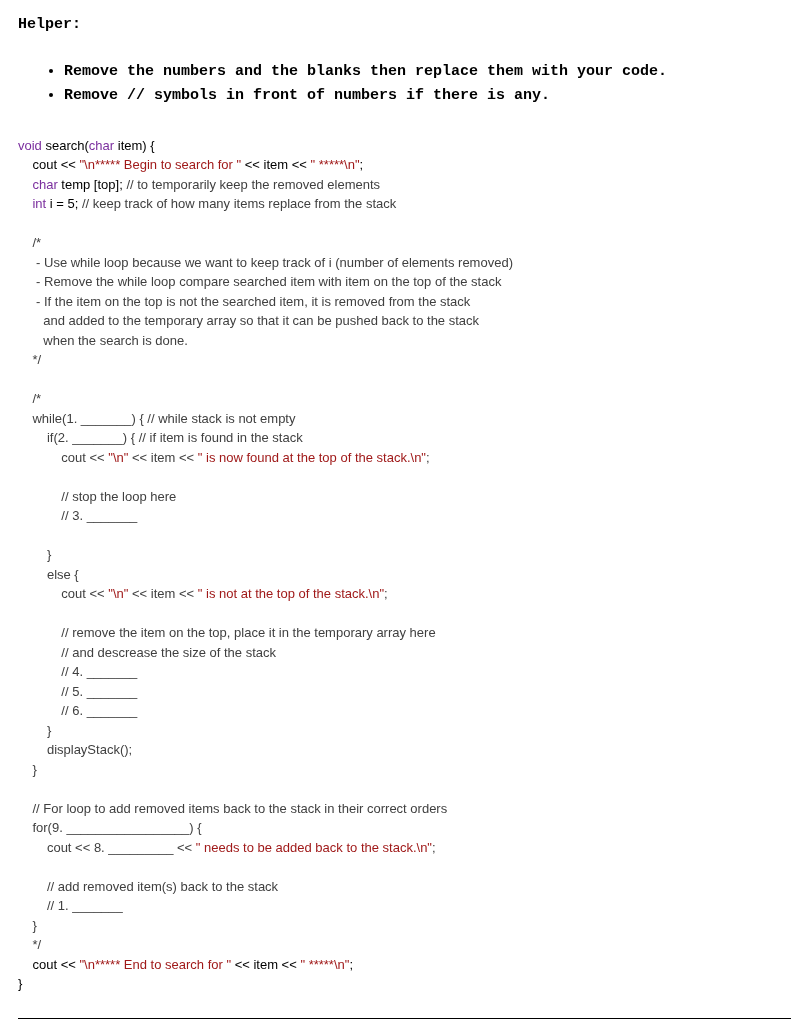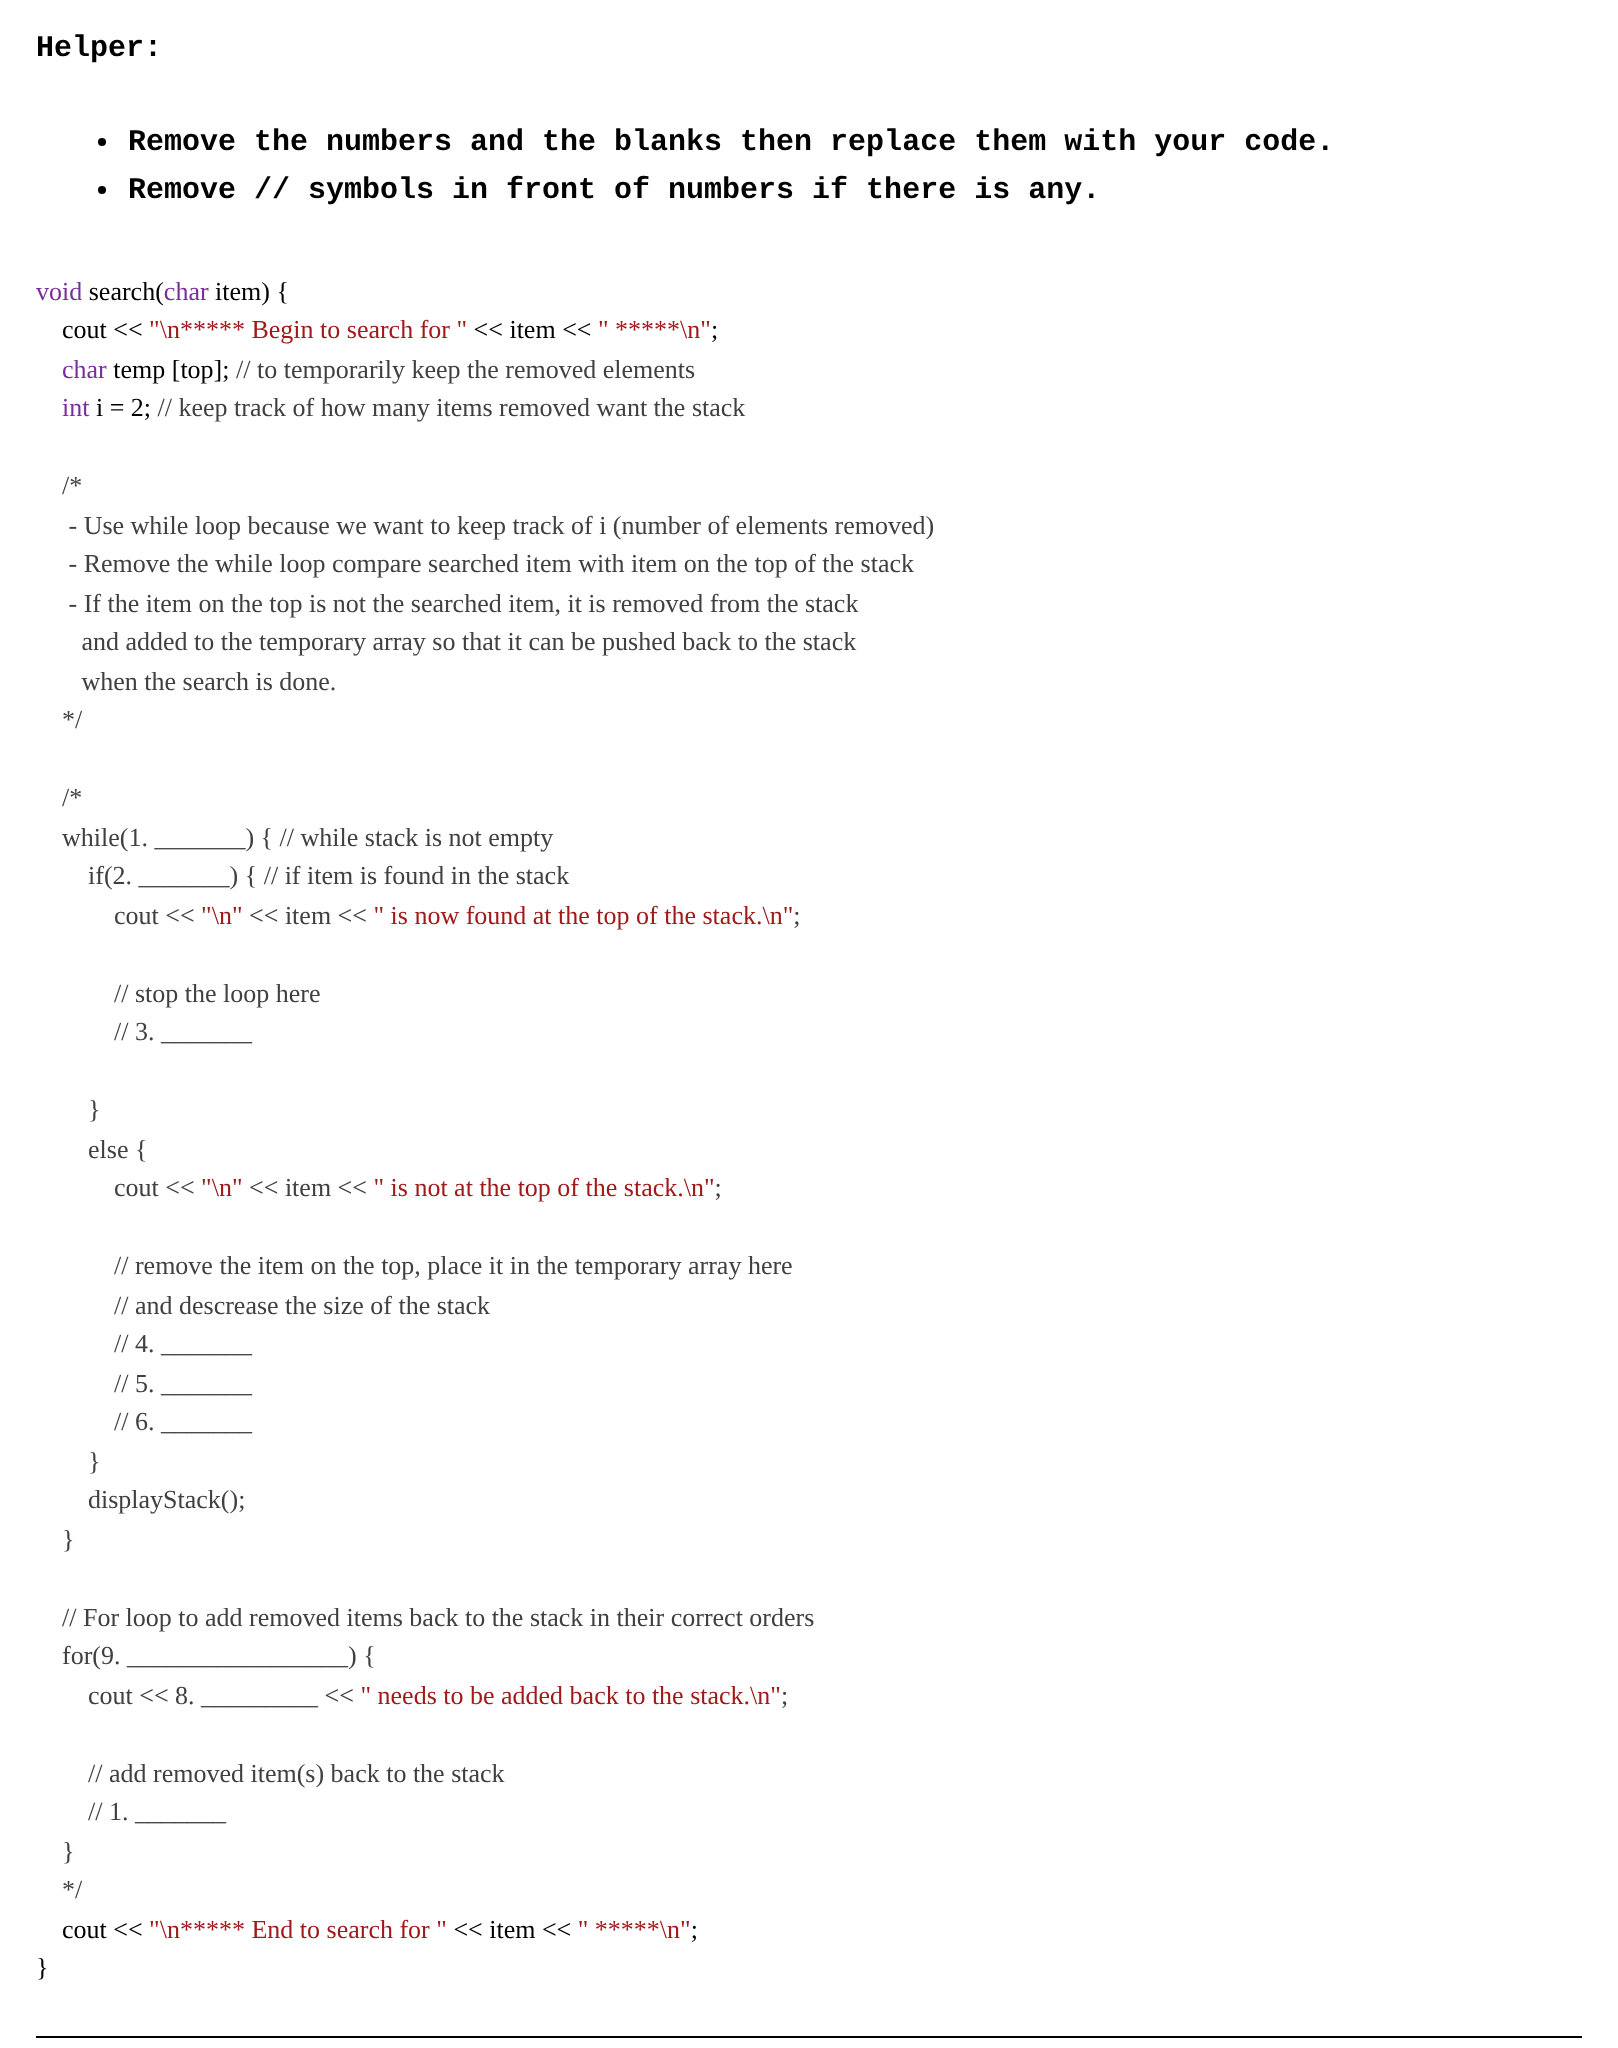--- a/index.html
+++ b/index.html
@@ -20,21 +20,21 @@
     margin: 6px 0 28px 28px;
     padding: 0 0 0 18px;
   }
   ul.helper-list li {
     font-weight: bold;
     font-size: 15px;
     margin-bottom: 2px;
     font-family: Liberation Mono, monospace;
   }
   pre.code {
-    font-family: Liberation Serif, serif;
+    font-family: Liberation Sans, sans-serif;
     font-size: 13px;
     white-space: pre;
     margin: 0;
   }
   .kw   { color: #7a2e9e; } 
   .fn   { color: #000; }
   .id   { color: #000; }
   .str  { color: #a01a1a; } 
   .cmt  { color: #404040; } 
   .hr   { border: none; border-top: 1px solid #000; margin-top: 24px; }
@@ -44,21 +44,21 @@
 
 <div class="header-title">Helper:</div>
 <ul class="helper-list">
   <li>Remove the numbers and the blanks then replace them with your code.</li>
   <li>Remove // symbols in front of numbers if there is any.</li>
 </ul>
 
 <pre class="code"><span class="kw">void</span> <span class="fn">search</span>(<span class="kw">char</span> <span class="id">item</span>) {
     <span>cout &lt;&lt; </span><span class="str">"\n***** Begin to search for "</span><span> &lt;&lt; item &lt;&lt; </span><span class="str">" *****\n"</span><span>;</span>
     <span class="kw">char</span><span> temp [top]; </span><span class="cmt">// to temporarily keep the removed elements</span>
-    <span class="kw">int</span><span> i = 2; </span><span class="cmt">// keep track of how many items removed want the stack</span>
+    <span class="kw">int</span><span> i = 5; </span><span class="cmt">// keep track of how many items replace from the stack</span>
 
     <span class="cmt">/*</span>
     <span class="cmt"> - Use while loop because we want to keep track of i (number of elements removed)</span>
     <span class="cmt"> - Remove the while loop compare searched item with item on the top of the stack</span>
     <span class="cmt"> - If the item on the top is not the searched item, it is removed from the stack</span>
     <span class="cmt">   and added to the temporary array so that it can be pushed back to the stack</span>
     <span class="cmt">   when the search is done.</span>
     <span class="cmt">*/</span>
 
     <span class="cmt">/*</span>

